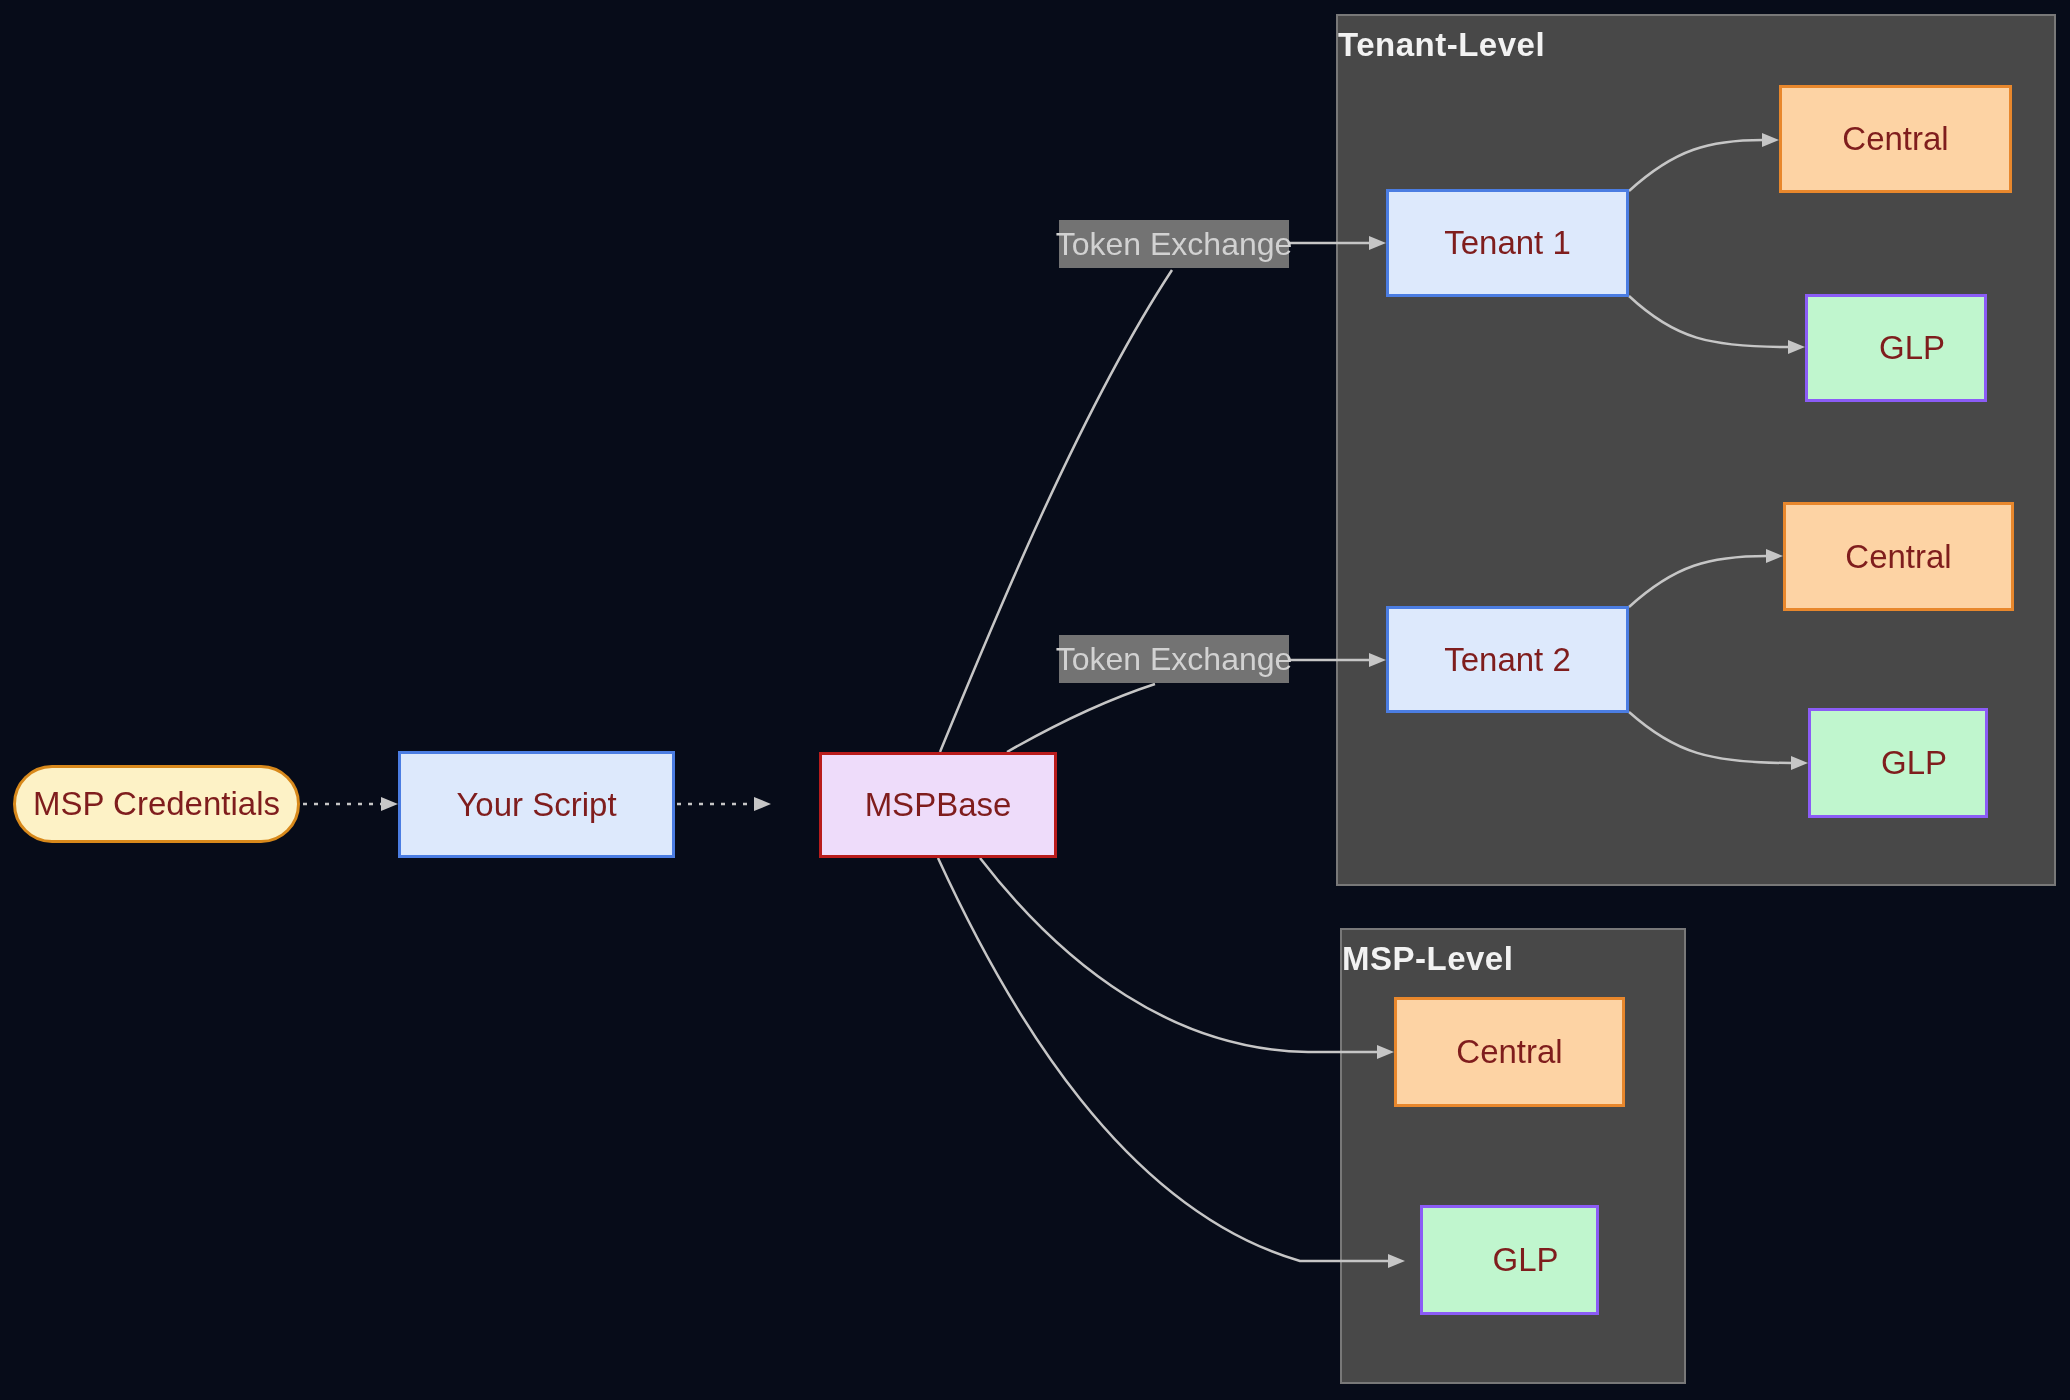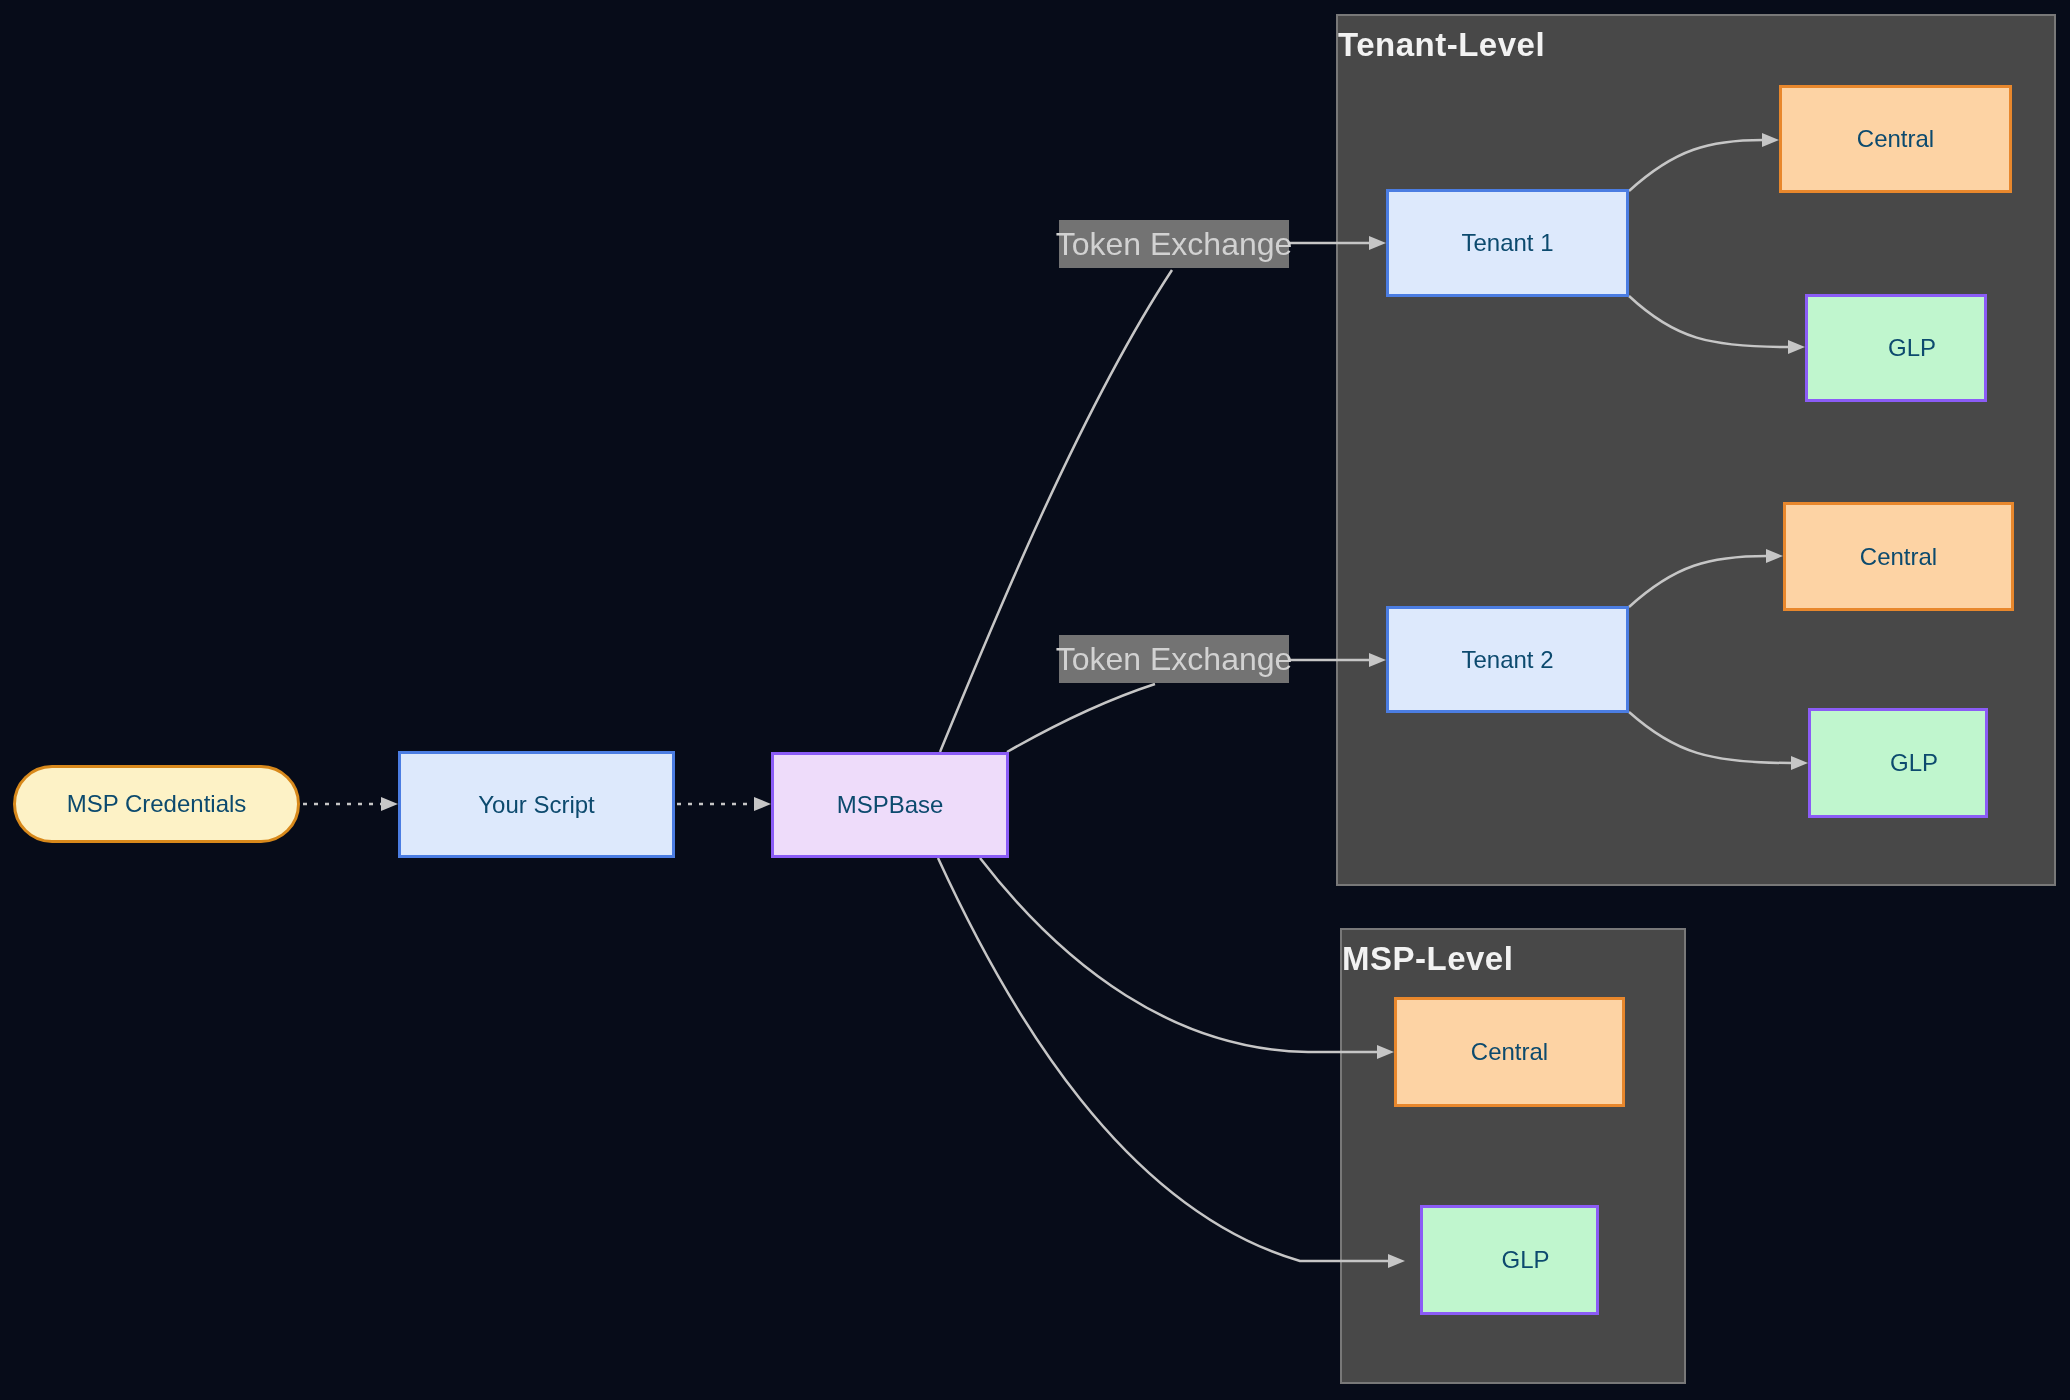--- a/index.html
+++ b/index.html
@@ -11,24 +11,24 @@
   .edge-layer{position:absolute;left:0;top:0;width:2070px;height:1400px;}
   .cluster{
     position:absolute;background:#484848;border:2px solid #787878;box-sizing:border-box;
   }
   .cluster-title{
     position:absolute;left:0;right:0;top:10px;text-align:left;
     color:#f2f2f2;font-size:33px;font-weight:700;letter-spacing:0.5px;
   }
   .node{
     position:absolute;display:flex;align-items:center;justify-content:center;
-    box-sizing:border-box;color:#0c4a6e;font-size:24px;white-space:nowrap;
+    box-sizing:border-box;color:#7f1d1d;font-size:33px;white-space:nowrap;
   }
   .node.blue{background:#dde9fc;border:3px solid #4b7de2;}
-  .node.purple{background:#eedcfa;border:3px solid #8b5cf6;}
+  .node.purple{background:#eedcfa;border:3px solid #b91c1c;margin-left:48px;}
   .node.orange{background:#fdd3a4;border:3px solid #e8872c;}
   .node.green{background:#c0f6ce;border:3px solid #8b5cf6;padding-left:32px;}
   .node.pill{background:#fdf2c6;border:3px solid #d8891b;border-radius:42px;text-align:right;}
   .edge-label{
     position:absolute;display:flex;align-items:center;justify-content:center;
     background:#737373;color:#d2d2d2;font-size:32px;white-space:nowrap;
   }
 </style>
 </head>
 <body>

